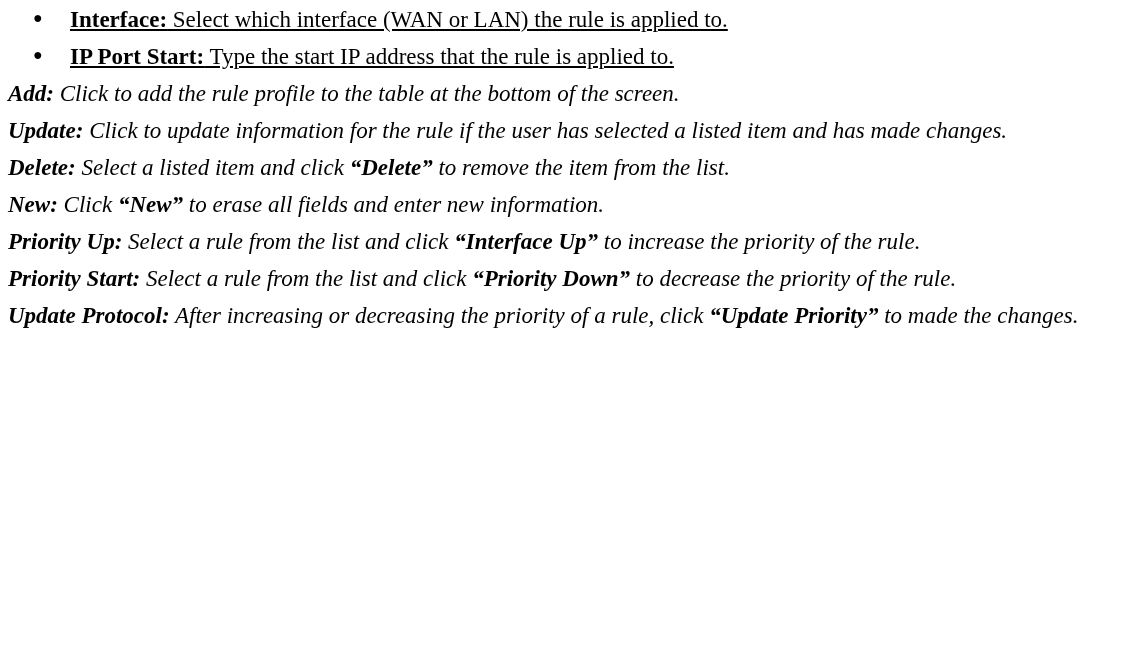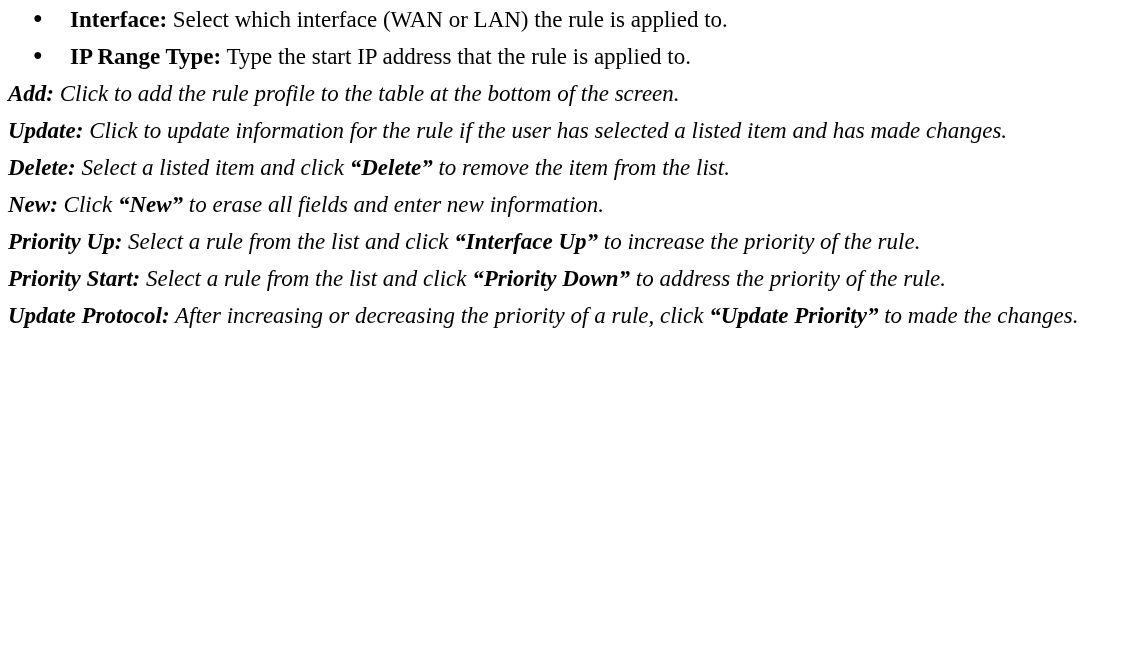--- a/index.html
+++ b/index.html
@@ -15,20 +15,21 @@
     }
     ul.bullets {
       list-style: none;
       margin: 0 0 6px 0;
       padding: 0;
     }
     ul.bullets li {
       position: relative;
       padding-left: 62px;
       margin-bottom: 6px;
+      text-decoration: underline;
     }
     ul.bullets li::before {
       content: "●";
       position: absolute;
       left: 25px;
       top: 3px;
       font-size: 16px;
     }
     .para {
       margin: 0 0 6px 0;
@@ -38,21 +39,21 @@
     .b { font-weight: bold; }
   </style>
 </head>
 <body>
 
 <ul class="bullets">
   <li>
     <span class="b">Interface:</span><span> Select which interface (WAN or LAN) the rule is applied to.</span>
   </li>
   <li>
-    <span class="b">IP Range Type:</span><span> Type the start IP address that the rule is applied to.</span>
+    <span class="b">IP Port Start:</span><span> Type the start IP address that the rule is applied to.</span>
   </li>
 </ul>
 
 <p class="para">
   <span class="b">Add:</span><span> Click to add the rule profile to the table at the bottom of the screen.</span>
 </p>
 
 <p class="para">
   <span class="b">Update:</span><span> Click to update information for the rule if the user has selected a listed item and has made changes.</span>
 </p>
@@ -63,18 +64,18 @@
 
 <p class="para">
   <span class="b">New:</span><span> Click </span><span class="b">“New”</span><span> to erase all fields and enter new information.</span>
 </p>
 
 <p class="para">
   <span class="b">Priority Up:</span><span> Select a rule from the list and click </span><span class="b">“Interface Up”</span><span> to increase the priority of the rule.</span>
 </p>
 
 <p class="para">
-  <span class="b">Priority Start:</span><span> Select a rule from the list and click </span><span class="b">“Priority Down”</span><span> to address the priority of the rule.</span>
+  <span class="b">Priority Start:</span><span> Select a rule from the list and click </span><span class="b">“Priority Down”</span><span> to decrease the priority of the rule.</span>
 </p>
 
 <p class="para">
   <span class="b">Update Protocol:</span><span> After increasing or decreasing the priority of a rule, click </span><span class="b">“Update Priority”</span><span> to made the changes.</span>
 </p>
 
 </body></html>

